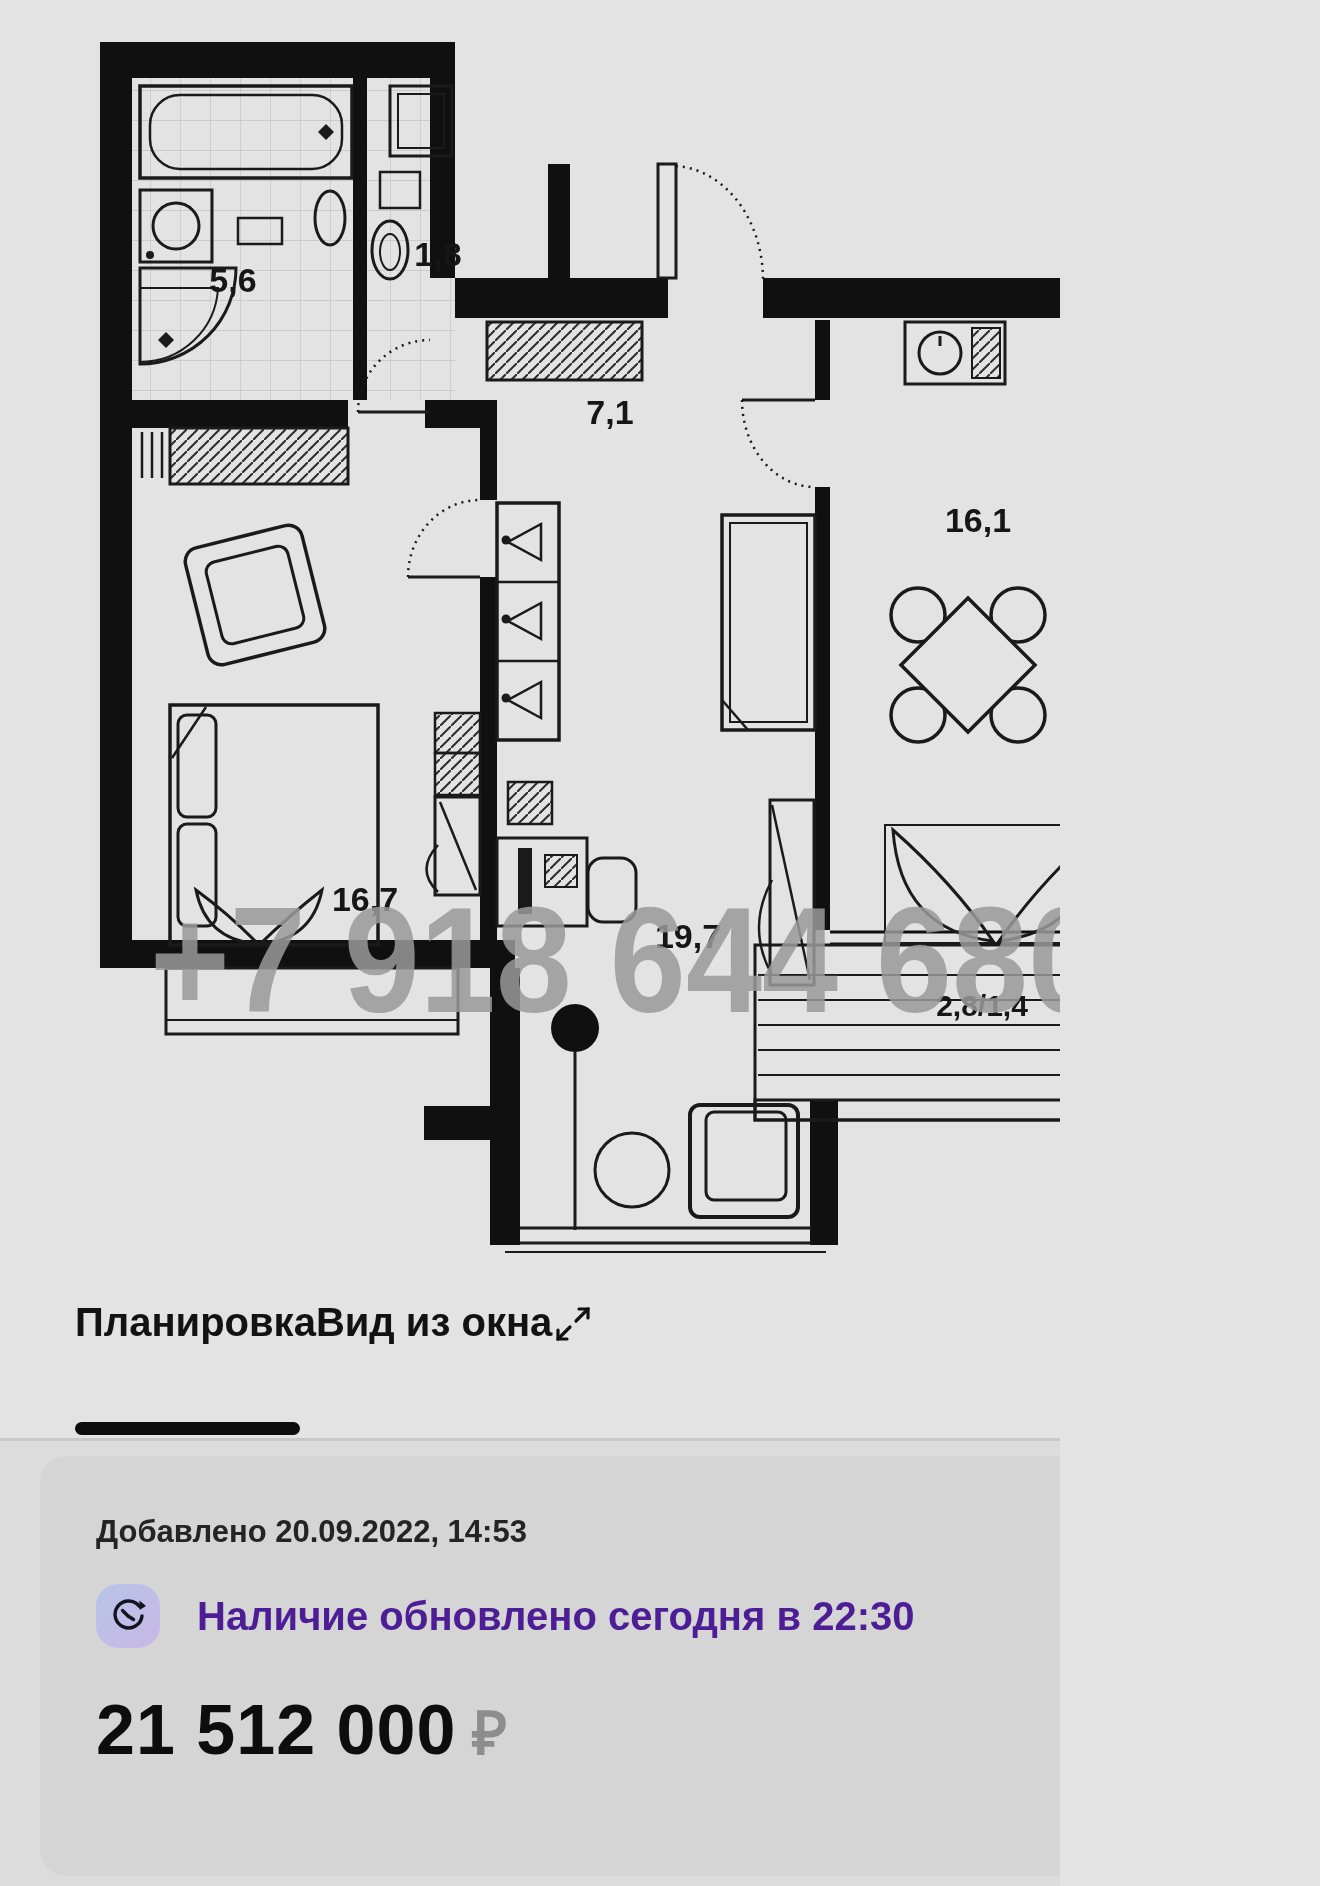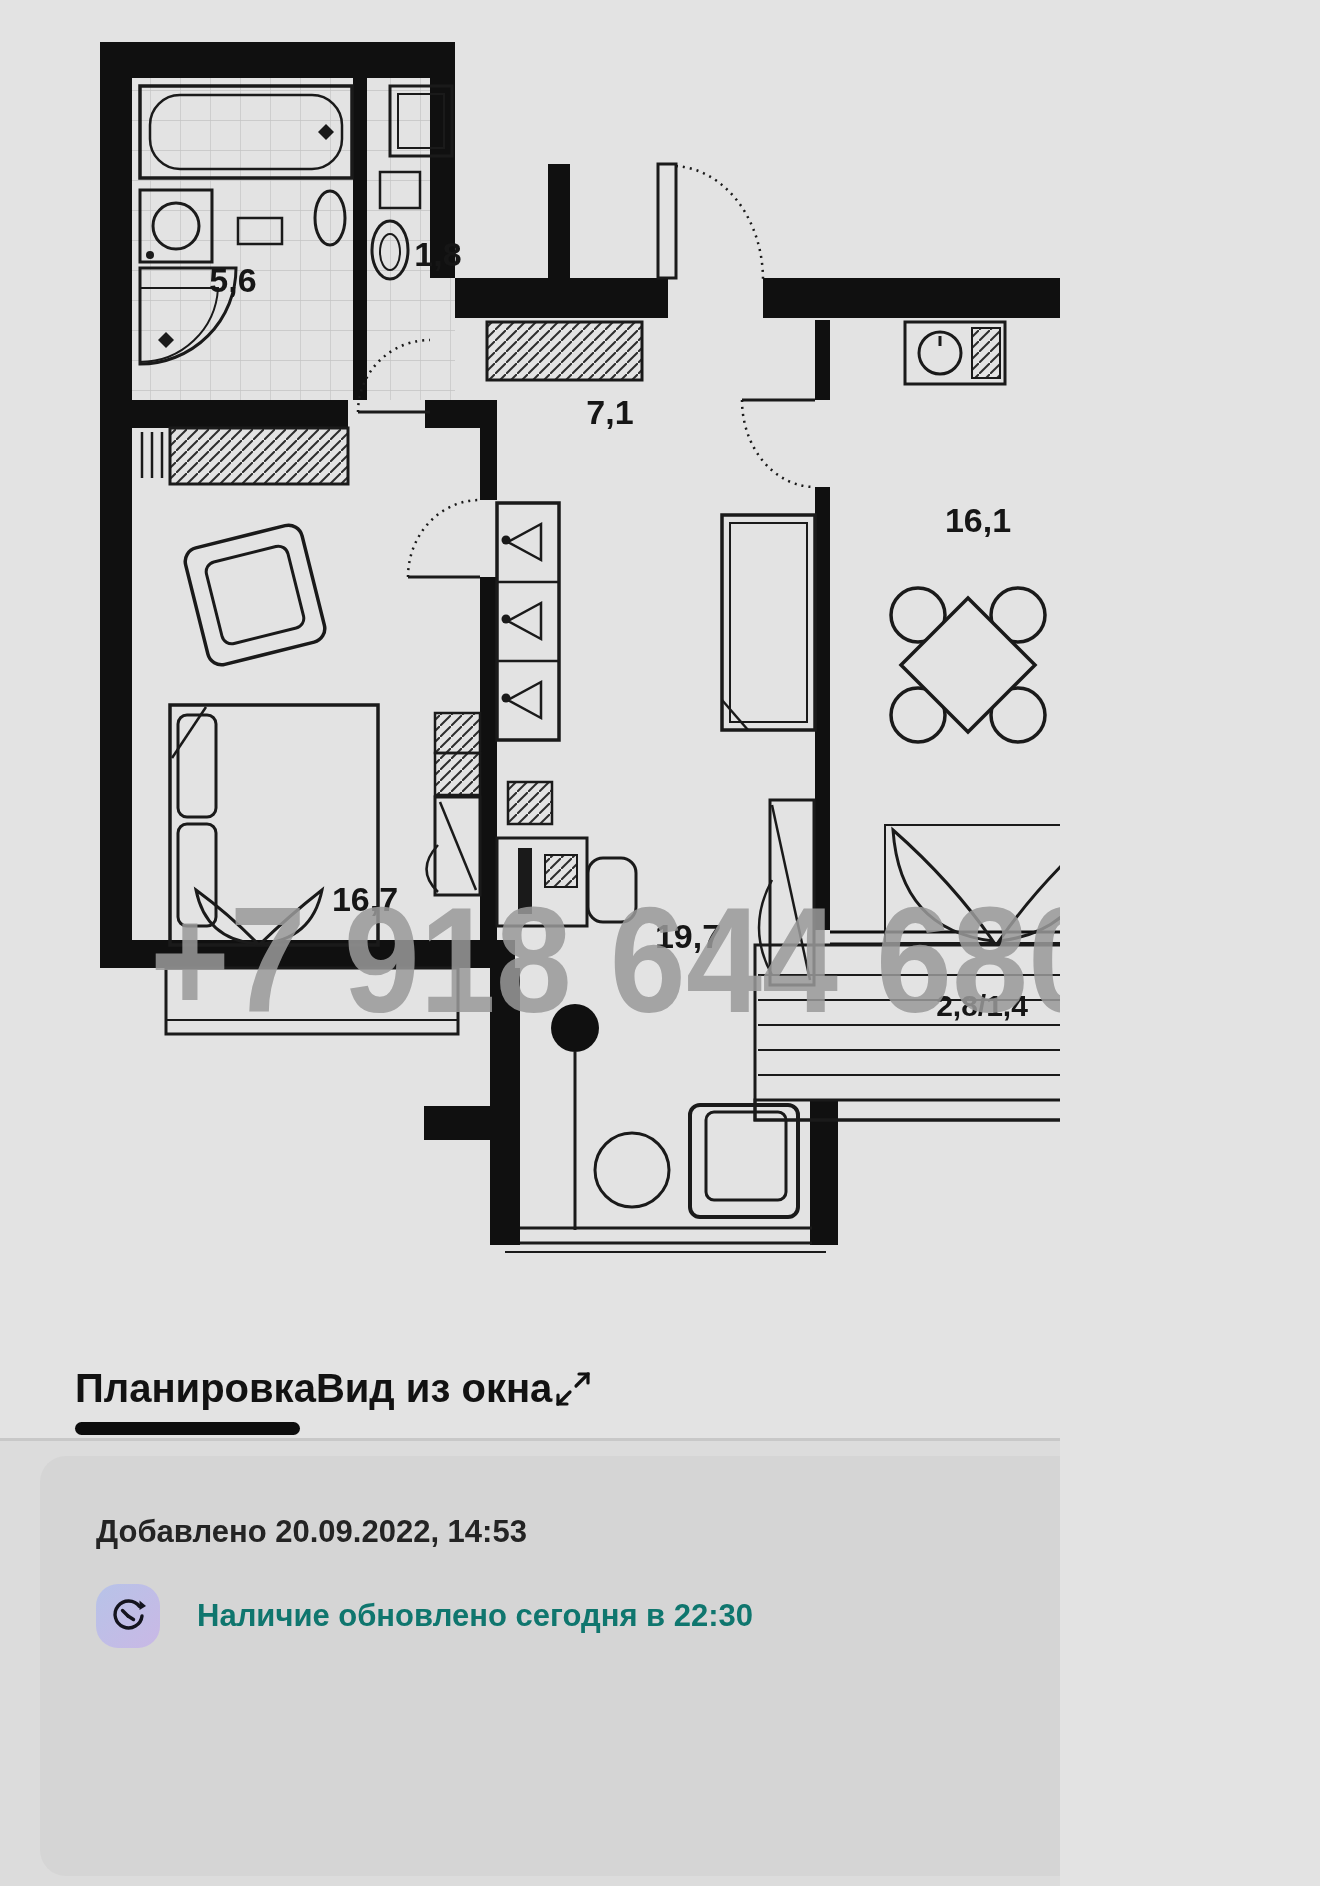--- a/index.html
+++ b/index.html
@@ -1,36 +1,36 @@
 <!DOCTYPE html>
 <html><head>
 <meta charset="utf-8">
 <style>
   html,body{margin:0;padding:0;background:#e3e3e3;}
   .page{position:relative;width:1060px;height:1886px;overflow:hidden;background:#e3e3e3;
         font-family:"Liberation Sans", sans-serif;color:#111;}
   .plan-wrap{position:absolute;left:0;top:0;width:1320px;height:1310px;}
   
-  .tabbar{position:absolute;left:75px;top:1366px;display:flex;align-items:center;}
+  .tabbar{position:absolute;left:75px;top:1300px;display:flex;align-items:flex-end;}
   .tab{font-size:40px;font-weight:700;color:#121212;white-space:nowrap;background:none;border:none;
        padding:0;font-family:inherit;cursor:pointer;display:flex;align-items:center;}
   .tab + .tab{}
   .tab .exp{margin-right:24px;display:inline-flex;}
   .tab-underline{position:absolute;left:75px;top:1422px;width:225px;height:13px;border-radius:7px;background:#0c0c0c;}
   .divider{position:absolute;left:0;top:1438px;width:1320px;height:3px;background:#c8c8c8;}
   .lower{position:absolute;left:0;top:1441px;width:1320px;height:445px;background:#dcdcdc;}
   
   .card{position:absolute;left:40px;top:1456px;width:1245px;height:420px;background:#d5d5d5;
         border-radius:26px;box-sizing:border-box;padding:58px 56px 0 56px;}
   .added{font-size:31px;font-weight:600;color:#242424;margin-bottom:34px;}
   .avail-row{display:flex;align-items:center;margin-bottom:42px;}
   .squircle{width:64px;height:64px;border-radius:22px;flex:0 0 auto;
             background:linear-gradient(135deg,#b7c3e8 0%,#c9b8e5 100%);
             display:flex;align-items:center;justify-content:center;}
-  .avail-text{font-size:31px;font-weight:700;color:#0f766e;margin-left:37px;}
+  .avail-text{font-size:40px;font-weight:700;color:#4c1d95;margin-left:37px;}
   .price-row{display:flex;align-items:baseline;margin-bottom:36px;}
   .price{font-size:70px;font-weight:800;letter-spacing:1px;color:#0d0d0d;}
   .currency{font-size:60px;font-weight:700;color:#8d8d8d;margin-left:16px;}
   .note{font-size:31px;font-weight:700;color:#101010;}
   svg text{font-family:"Liberation Sans", sans-serif;}
   .roomlbl{font-size:34px;font-weight:700;fill:#161616;}
 </style>
 </head>
 <body>
 
@@ -293,15 +293,19 @@
       <div class="squircle">
         <svg width="38" height="38" viewBox="0 0 38 38" fill="none" stroke="#14141f" stroke-width="3.4" stroke-linecap="round">
           <path d="M30.5,9.5 A13.5,13.5 0 1 0 33,19"></path>
           <polygon points="30.5,3.5 30.5,13 37,9" fill="#14141f" stroke="none"></polygon>
           <line x1="19" y1="19" x2="13.5" y2="13.5"></line>
           <line x1="19" y1="19" x2="24.5" y2="22.5"></line>
         </svg>
       </div>
       <div class="avail-text">Наличие обновлено сегодня в 22:30</div>
     </div>
+    <div class="price-row">
+      <span class="price">21 512 000</span>
+      <span class="currency">₽</span>
+    </div>
   </div>
 
 </div>
 
 </body></html>

